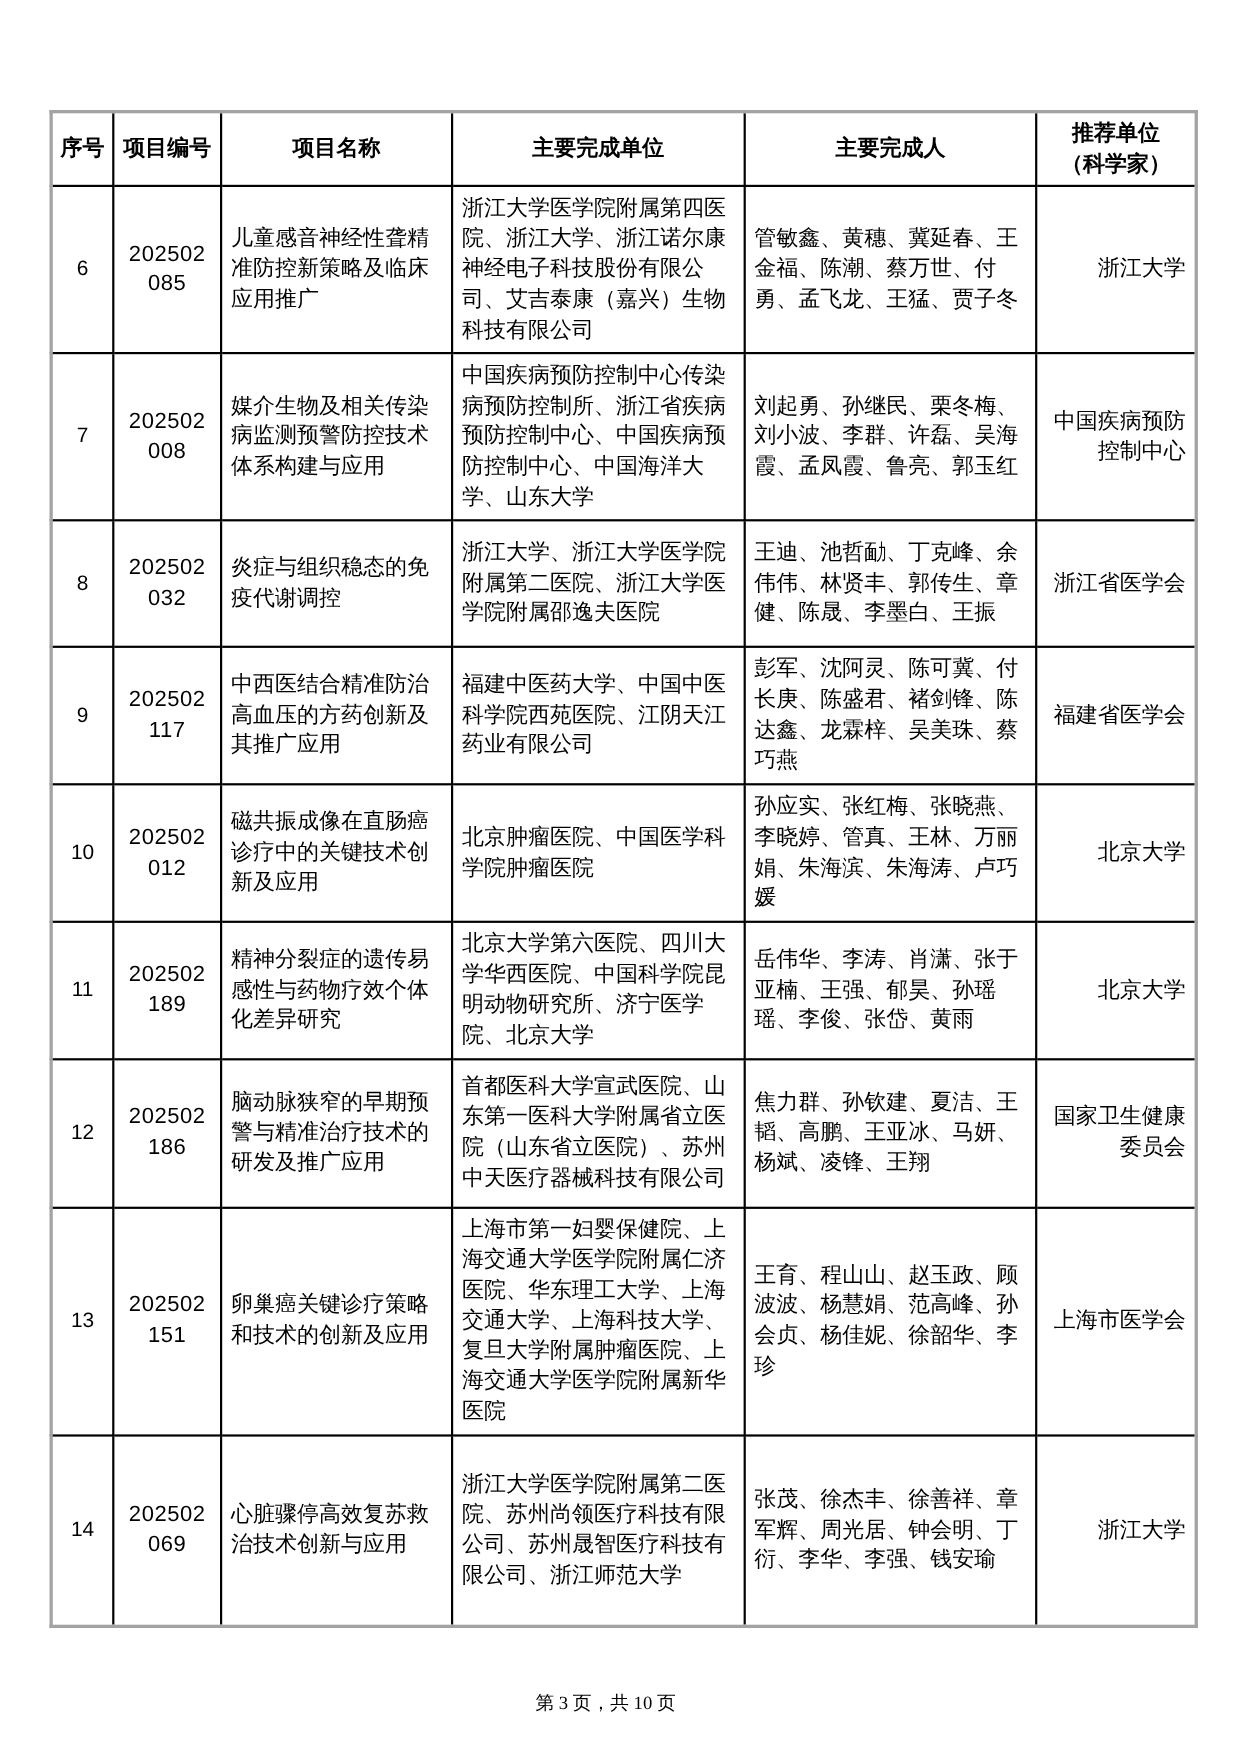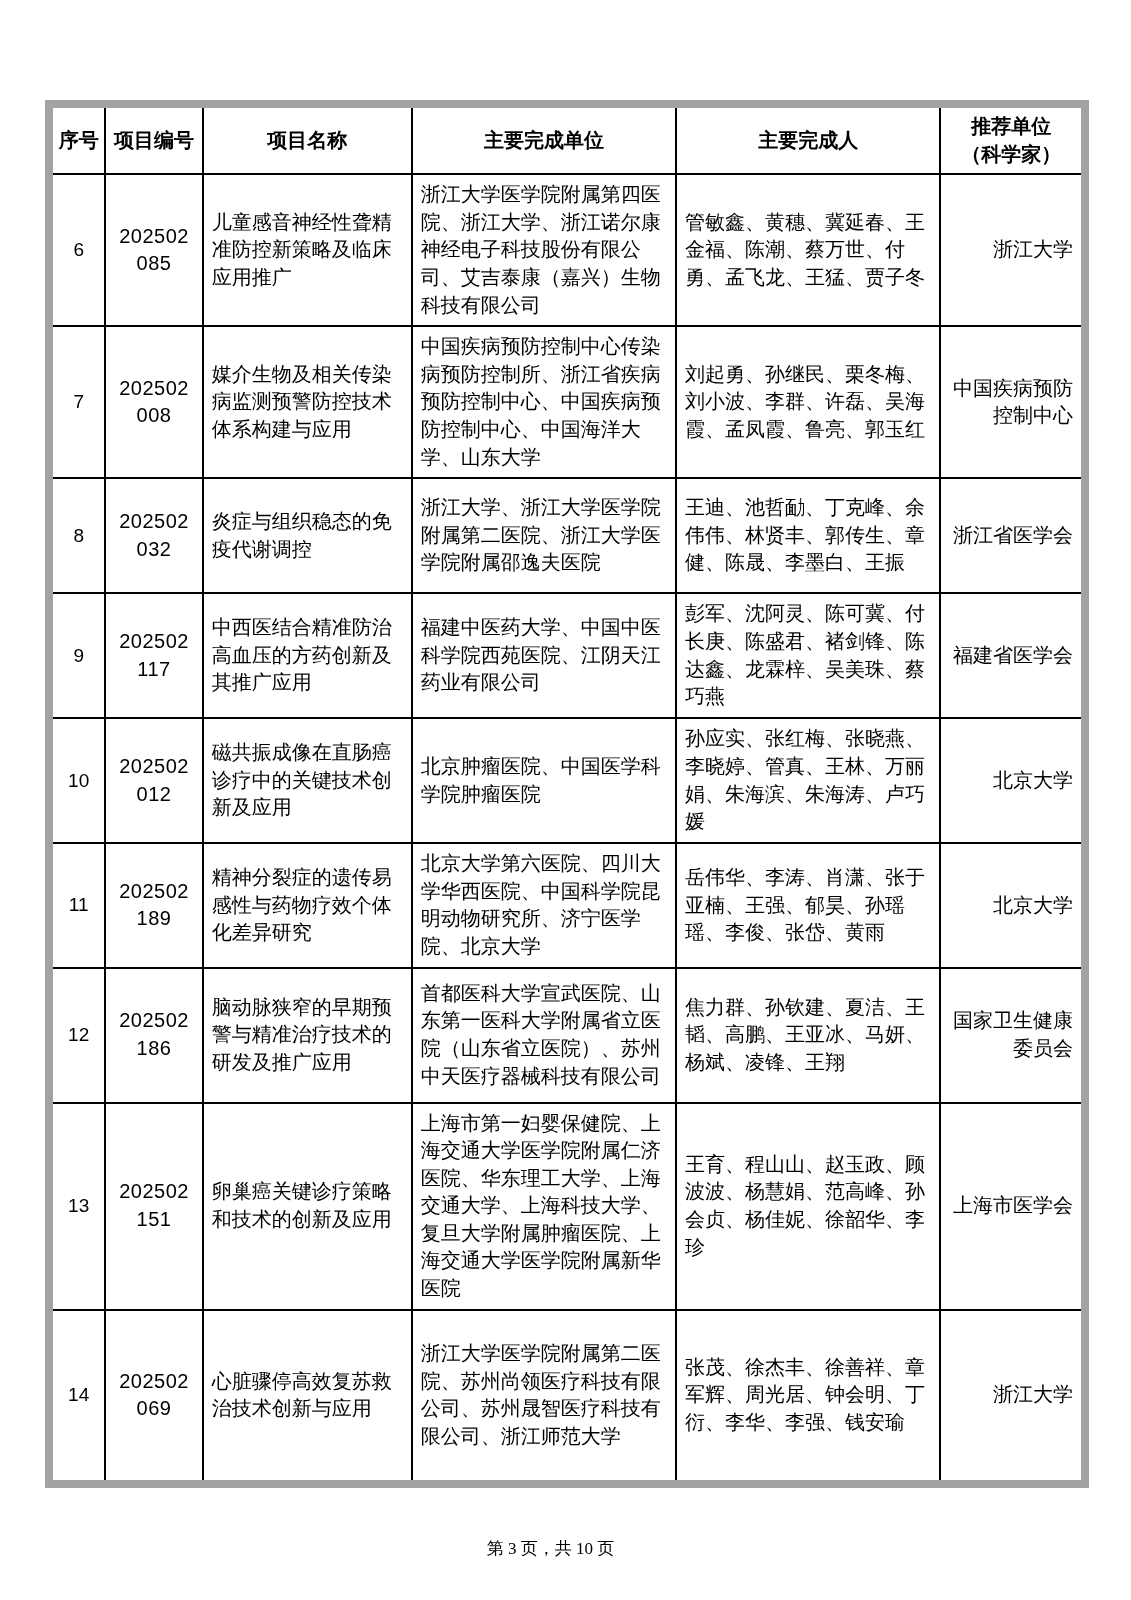--- a/index.html
+++ b/index.html
@@ -4,21 +4,21 @@
 <style>
   html,body{margin:0;padding:0;}
   body{
     width:1131px;height:1600px;background:#ffffff;color:#000;
     font-family:"Liberation Serif","DejaVu Serif",serif;
   }
   .page{position:relative;width:1131px;height:1600px;background:#fff;overflow:hidden;}
   table.doc-table{
     position:absolute;left:45px;top:100px;width:1044px;
     border-collapse:collapse;table-layout:fixed;
-    border:8px solid #a3a3a3;
+    border:3px solid #a3a3a3;
   }
   .doc-table th,.doc-table td{
     border:2px solid #000;
     padding:6px 8px;
     font-size:20px;
     line-height:1.38;
     vertical-align:middle;
     word-break:break-all;
     overflow-wrap:anywhere;
   }

